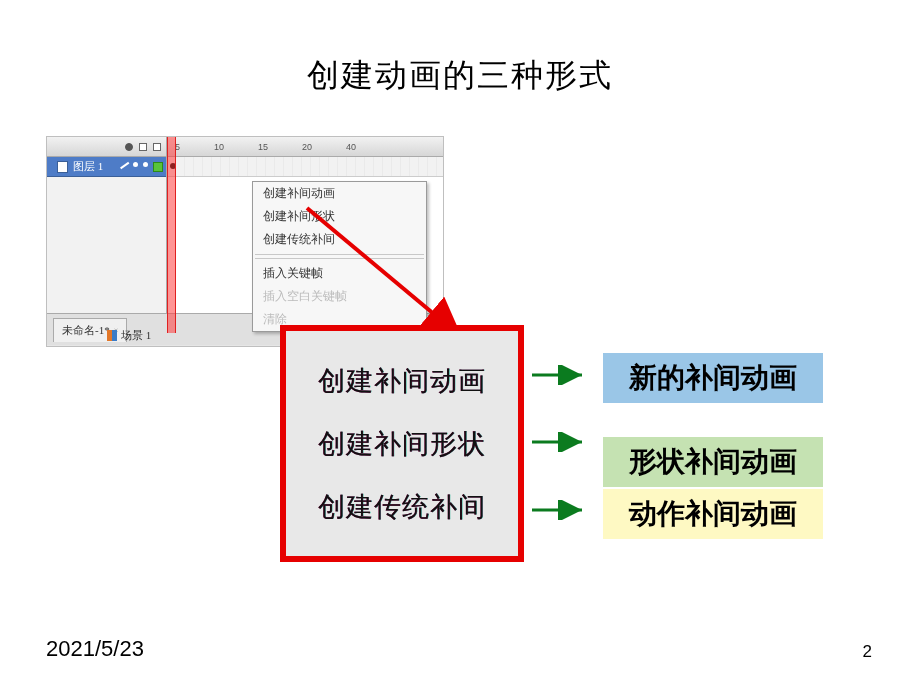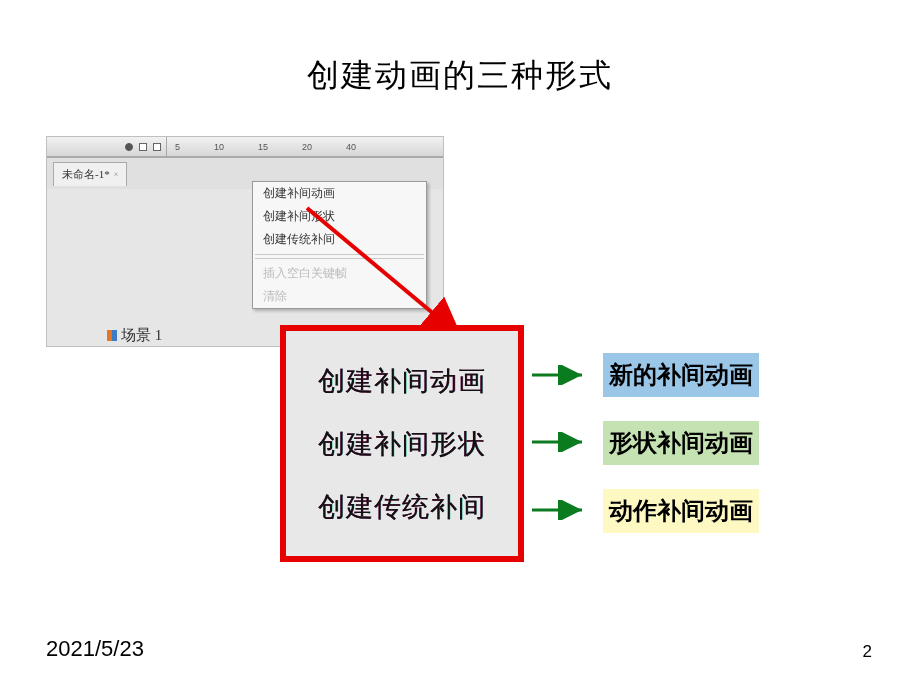--- a/index.html
+++ b/index.html
@@ -145,21 +145,21 @@
       padding:4px 8px; background:#f0f0f0;
       border:1px solid #aaa; border-bottom:none;
       margin-left:6px;
       display:flex; align-items:center; gap:4px;
     }
     .tab .tri { font-size:8px;color:#888;}
     .tab-secondary {
       position:absolute;
       left:60px; bottom:2px;
       height:18px;
-      font-size:15px;
+      font-size:11px;
       display:flex; align-items:center;
       color:#333;
     }
     .bars {
       width:10px;height:11px;display:inline-block;
       background:linear-gradient(90deg,#e27728 0 5px,#3b7cc7 5px 10px);
       margin-right:4px;
     }
 
     
@@ -217,28 +217,28 @@
     .g-arrow {
       position:absolute;
       width:60px;
       height:20px;
     }
 
     
     .tagbox {
       position:absolute;
       font-family:"SimHei","Heiti SC",sans-serif;
-      font-size:24px;
+      font-size:28px;
       font-weight:700;
       color:#000;
-      padding:6px 6px;
+      padding:6px 26px;
       white-space:nowrap;
     }
     .tag-blue { background:#9ac6e7; }
-    .tag-green { background:#c5e2b2; }
+    .tag-green { background:#c5e2b2;margin-top:16px; }
     .tag-purple { background:#fef9c3; }
   </style>
 </head>
 <body>
 
 <div class="slide-title">创建动画的三种形式</div>
 
 <div class="flash-panel">
   <div class="tl-header">
     <div class="tl-layercol">
@@ -247,38 +247,59 @@
       <span class="layer-ico"></span>
     </div>
     <div class="tl-ruler">
       <span class="tick">5</span>
       <span class="tick">10</span>
       <span class="tick">15</span>
       <span class="tick">20</span>
       <span class="tick">40</span>
     </div>
   </div>
+  <div class="tl-body">
+    <div class="layer-list">
+      <div class="layer-row">
+        <span class="page-ico"></span>
+        <span>图层 1</span>
+        <span class="dots">
+          <span class="pencil"></span>
+          <span class="dot"></span>
+          <span class="dot"></span>
+          <span class="sq"></span>
+        </span>
+      </div>
+    </div>
+    <div class="track-area">
+      <div class="track">
+        <span class="keyframe"></span>
+        <span class="playhead"></span>
+      </div>
+    </div>
+  </div>
   <div class="tl-tabs">
     <div class="tab">
       <span>未命名-1*</span>
       <span class="tri">×</span>
     </div>
   </div>
   <div class="tab-secondary">
     <span class="bars"></span>
     <span>场景 1</span>
   </div>
 </div>
 
 <div class="ctx-menu">
   <div class="mi">创建补间动画</div>
   <div class="mi">创建补间形状</div>
   <div class="mi">创建传统补间</div>
   <div class="sep"></div>
   <div class="sep"></div>
+  <div class="mi">插入关键帧</div>
   <div class="mi cut">插入空白关键帧</div>
   <div class="mi cut">清除</div>
 </div>
 
 <svg class="arrow-diag" viewBox="0 0 180 155">
   <defs>
     <marker id="rah" markerWidth="12" markerHeight="12" refX="9" refY="5" orient="auto">
       <path d="M0,0 L10,5 L0,10 Z" fill="#e60000"></path>
     </marker>
   </defs>

